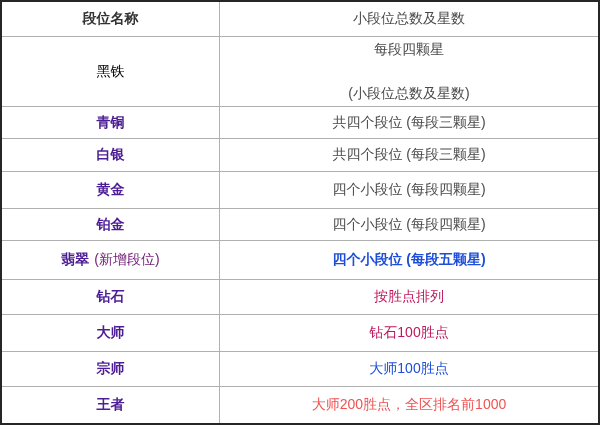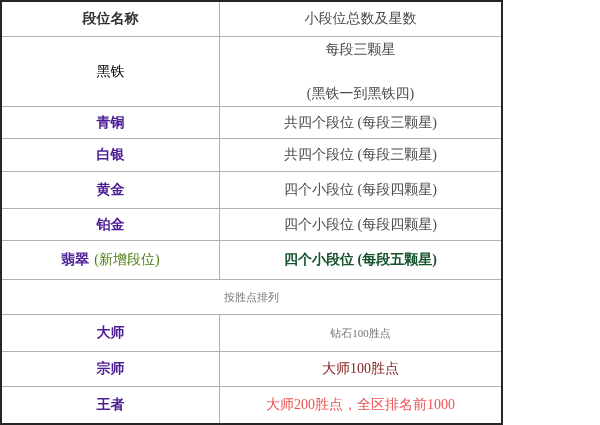--- a/index.html
+++ b/index.html
@@ -3,27 +3,26 @@
 <meta charset="utf-8">
 <style>
   * { box-sizing: border-box; margin: 0; padding: 0; }
   html, body { width: 600px; height: 425px; background: #ffffff; }
   body {
     font-family: "Liberation Sans", "DejaVu Sans", sans-serif;
     color: #4a4a4a;
     font-size: 14px;
   }
   .rank-table {
-    width: 503px;
+    width: 600px;
     height: 425px;
     border: 2px solid #262626;
     display: grid;
     grid-template-rows: 34px 70px 32px 33px 37px 32px 39px 35px 37px 35px 37px;
     background: #ffffff;
-    font-family: Liberation Serif, serif;
   }
   .r {
     display: flex;
     border-top: 1px solid #b0b0b0;
   }
   .r:first-child { border-top: none; }
   .c1 {
     width: 218px;
     flex: 0 0 218px;
     border-right: 1px solid #b0b0b0;
@@ -39,46 +38,46 @@
     justify-content: center;
     text-align: center;
   }
   .c2.two-line {
     flex-direction: column;
   }
   .c2.two-line p { margin: 0; }
   .c2.two-line p:first-child { margin-bottom: 26px; }
   .tier-name { font-weight: bold; color: #4c1d95; }
   .tier-name.regular { font-weight: normal; color: #000000; }
-  .tier-note { font-weight: normal; color: #4d7c0f; margin-left: 5px; }
+  .tier-note { font-weight: normal; color: #701a75; margin-left: 5px; }
   .detail { color: #4a4a4a; }
-  .detail.bold { font-weight: bold; color: #14532d; }
-  .detail.small { font-size: 11px; color: #737373; }
-  .detail.blue { color: #7f1d1d; }
+  .detail.bold { font-weight: bold; color: #1d4ed8; }
+  .detail.small { font-size: 14px; color: #be185d; }
+  .detail.blue { color: #1d4ed8; }
   .detail.red { color: #f05252; }
   .hdr-tier { font-weight: bold; color: #333333; }
   .hdr-detail { font-weight: normal; color: #4a4a4a; text-align: center; }
 </style>
 </head>
 <body>
 
 <div class="rank-table">
 
   <div class="r">
     <div class="c1 hdr-tier">段位名称</div>
     <div class="c2 hdr-detail">小段位总数及星数</div>
   </div>
 
   <div class="r">
     <div class="c1">
       <span class="tier-name regular">黑铁</span>
     </div>
     <div class="c2 two-line">
-      <p class="detail">每段三颗星</p>
-      <p class="detail">(黑铁一到黑铁四)</p>
+      <p class="detail">每段四颗星</p>
+      <p class="detail">(小段位总数及星数)</p>
     </div>
   </div>
 
   <div class="r">
     <div class="c1">
       <span class="tier-name">青铜</span>
     </div>
     <div class="c2">
       <span class="detail">共四个段位 (每段三颗星)</span>
     </div>
@@ -115,20 +114,23 @@
     <div class="c1">
       <span class="tier-name">翡翠</span>
       <span class="tier-note">(新增段位)</span>
     </div>
     <div class="c2">
       <span class="detail bold">四个小段位 (每段五颗星)</span>
     </div>
   </div>
 
   <div class="r">
+    <div class="c1">
+      <span class="tier-name">钻石</span>
+    </div>
     <div class="c2">
       <span class="detail small">按胜点排列</span>
     </div>
   </div>
 
   <div class="r">
     <div class="c1">
       <span class="tier-name">大师</span>
     </div>
     <div class="c2">

